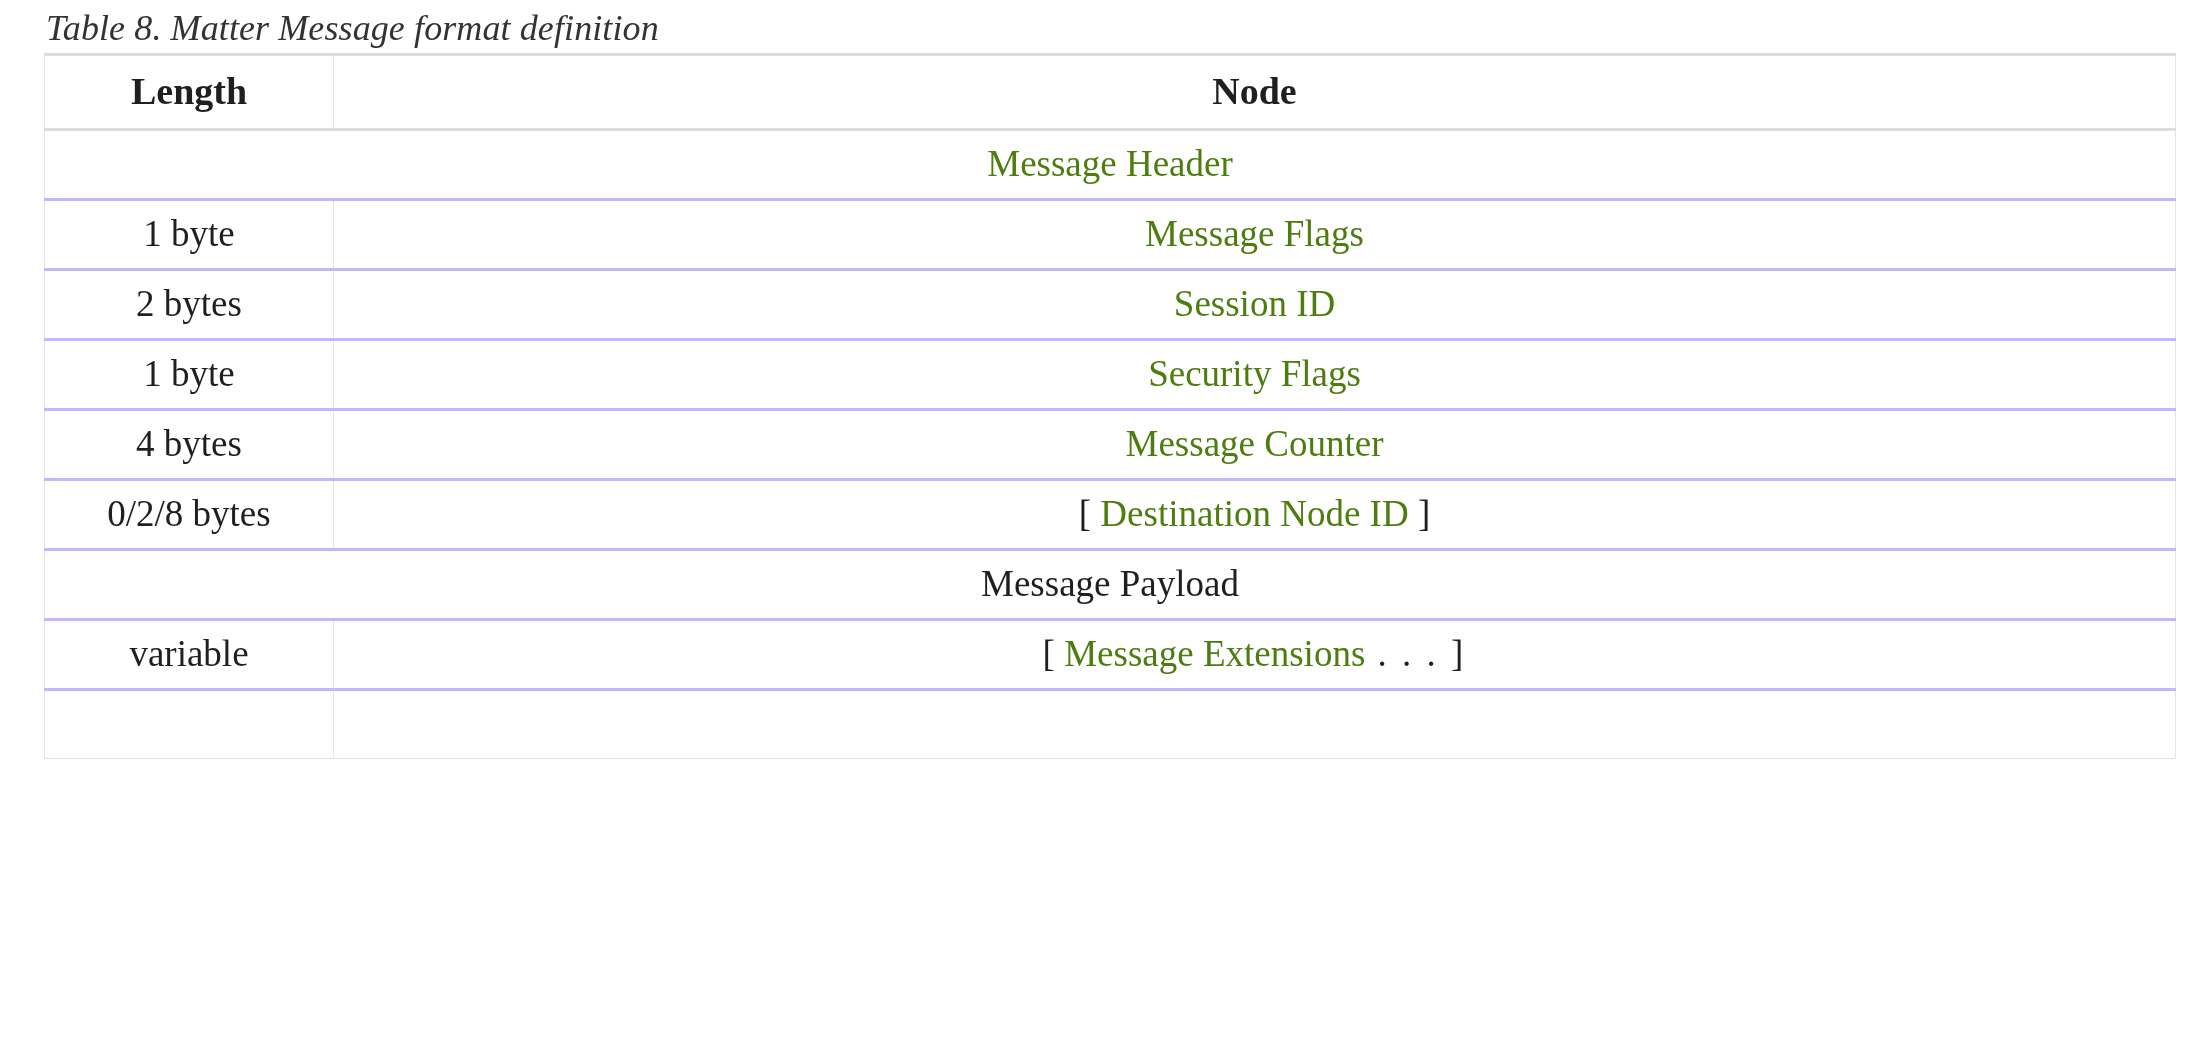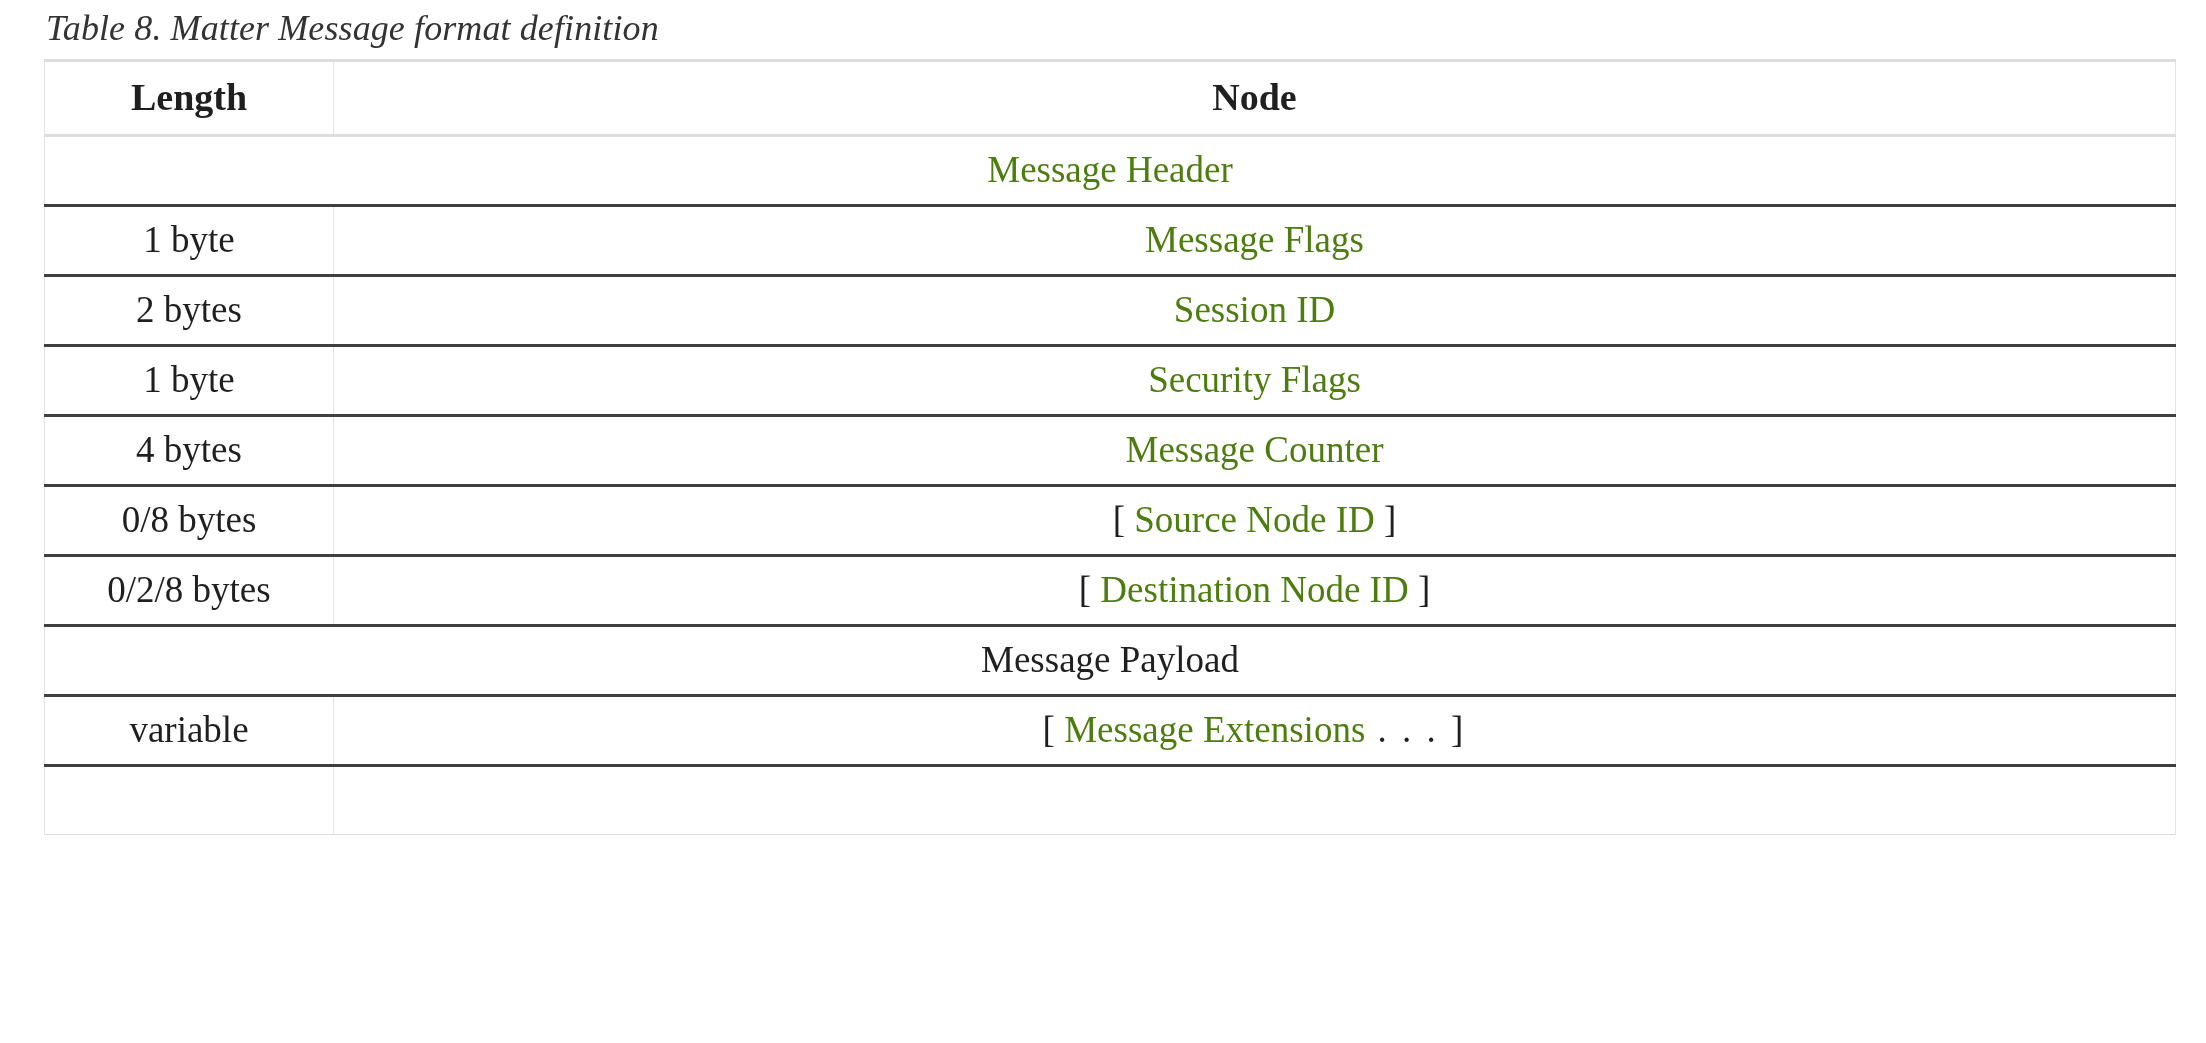--- a/index.html
+++ b/index.html
@@ -23,42 +23,42 @@
     padding: 0 44px 0 44px;
   }
 
   
   .table-caption {
     font-style: italic;
     font-size: 36px;
     line-height: 1.25;
     color: #333333;
     padding-top: 6px;
-    padding-bottom: 8px;
+    padding-bottom: 2px;
     padding-left: 2px;
     letter-spacing: 0.1px;
     white-space: nowrap;
   }
 
   
   table.matter-table {
     border-collapse: collapse;
     width: 2132px;
     table-layout: fixed;
     border-top: 3px solid #dddddd;
     border-bottom: 1px solid #dddddd;
     border-left: 1px solid #dddddd;
     border-right: 1px solid #dddddd;
   }
   table.matter-table col.col-length { width: 289px; }
   table.matter-table col.col-field  { width: auto; }
 
   table.matter-table th,
   table.matter-table td {
-    border-top: 3px solid #404040;
+    border-top: 3px solid #c4b5fd;
     border-left: 1px solid #e4e4e4;
     border-right: 1px solid #e4e4e4;
     text-align: center;
     vertical-align: middle;
     height: 67px;
     padding: 0 10px;
     font-size: 37px;
     line-height: 1.1;
     color: #1f1f1f;
     background: #ffffff;
@@ -130,24 +130,20 @@
         </tr>
         <tr>
           <td>1 byte</td>
           <td><a class="xref" href="#">Security Flags</a></td>
         </tr>
         <tr>
           <td>4 bytes</td>
           <td><a class="xref" href="#">Message Counter</a></td>
         </tr>
         <tr>
-          <td>0/8 bytes</td>
-          <td><span class="bracket">[ </span><a class="xref" href="#">Source Node ID</a><span class="bracket"> ]</span></td>
-        </tr>
-        <tr>
           <td>0/2/8 bytes</td>
           <td><span class="bracket">[ </span><a class="xref" href="#">Destination Node ID</a><span class="bracket"> ]</span></td>
         </tr>
         <tr>
           <td colspan="2" class="cell-span"><span class="plain">Message Payload</span></td>
         </tr>
         <tr>
           <td>variable</td>
           <td><span class="bracket">[ </span><a class="xref" href="#">Message Extensions</a><span class="ellipsis"> . . . ]</span></td>
         </tr>

